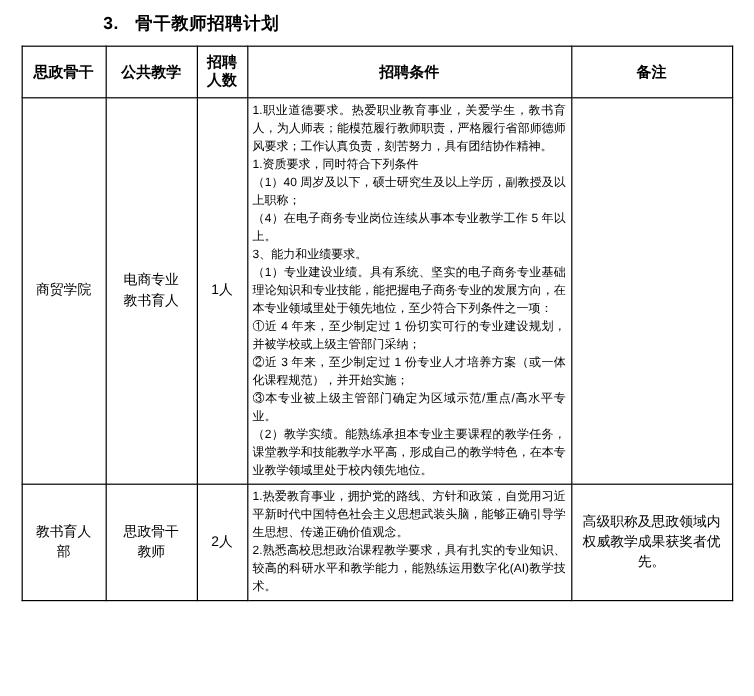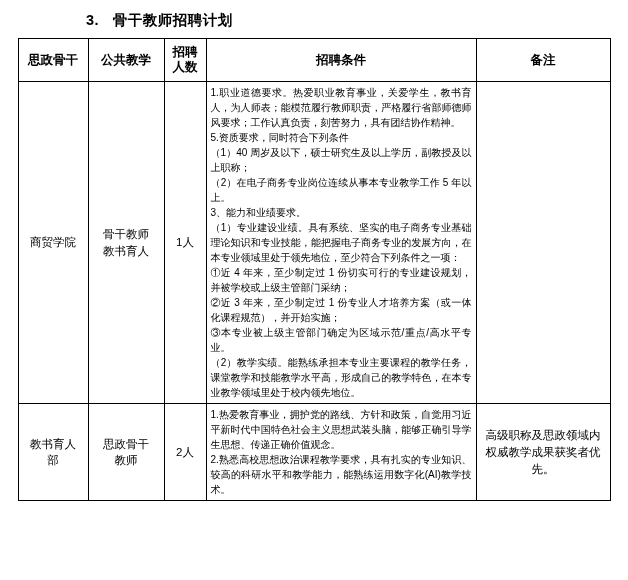--- a/index.html
+++ b/index.html
@@ -110,29 +110,29 @@
           <span class="hdr-stack">人数</span>
         </th>
         <th>招聘条件</th>
         <th>备注</th>
       </tr>
     </thead>
     <tbody>
       <tr>
         <td class="center">商贸学院</td>
         <td class="center two-line">
-          <div>骨干教师</div>
+          <div>电商专业</div>
           <div>教书育人</div>
         </td>
         <td class="center">1人</td>
         <td class="cond-cell">
           <p class="cond-line">1.职业道德要求。热爱职业教育事业，关爱学生，教书育人，为人师表；能模范履行教师职责，严格履行省部师德师风要求；工作认真负责，刻苦努力，具有团结协作精神。</p>
-          <p class="cond-line">5.资质要求，同时符合下列条件</p>
+          <p class="cond-line">1.资质要求，同时符合下列条件</p>
           <p class="cond-line">（1）40 周岁及以下，硕士研究生及以上学历，副教授及以上职称；</p>
-          <p class="cond-line">（2）在电子商务专业岗位连续从事本专业教学工作 5 年以上。</p>
+          <p class="cond-line">（4）在电子商务专业岗位连续从事本专业教学工作 5 年以上。</p>
           <p class="cond-line">3、能力和业绩要求。</p>
           <p class="cond-line">（1）专业建设业绩。具有系统、坚实的电子商务专业基础理论知识和专业技能，能把握电子商务专业的发展方向，在本专业领域里处于领先地位，至少符合下列条件之一项：</p>
           <p class="cond-line">①近 4 年来，至少制定过 1 份切实可行的专业建设规划，并被学校或上级主管部门采纳；</p>
           <p class="cond-line">②近 3 年来，至少制定过 1 份专业人才培养方案（或一体化课程规范），并开始实施；</p>
           <p class="cond-line">③本专业被上级主管部门确定为区域示范/重点/高水平专业。</p>
           <p class="cond-line">（2）教学实绩。能熟练承担本专业主要课程的教学任务，课堂教学和技能教学水平高，形成自己的教学特色，在本专业教学领域里处于校内领先地位。</p>
         </td>
         <td class="note-cell"></td>
       </tr>
       <tr>

